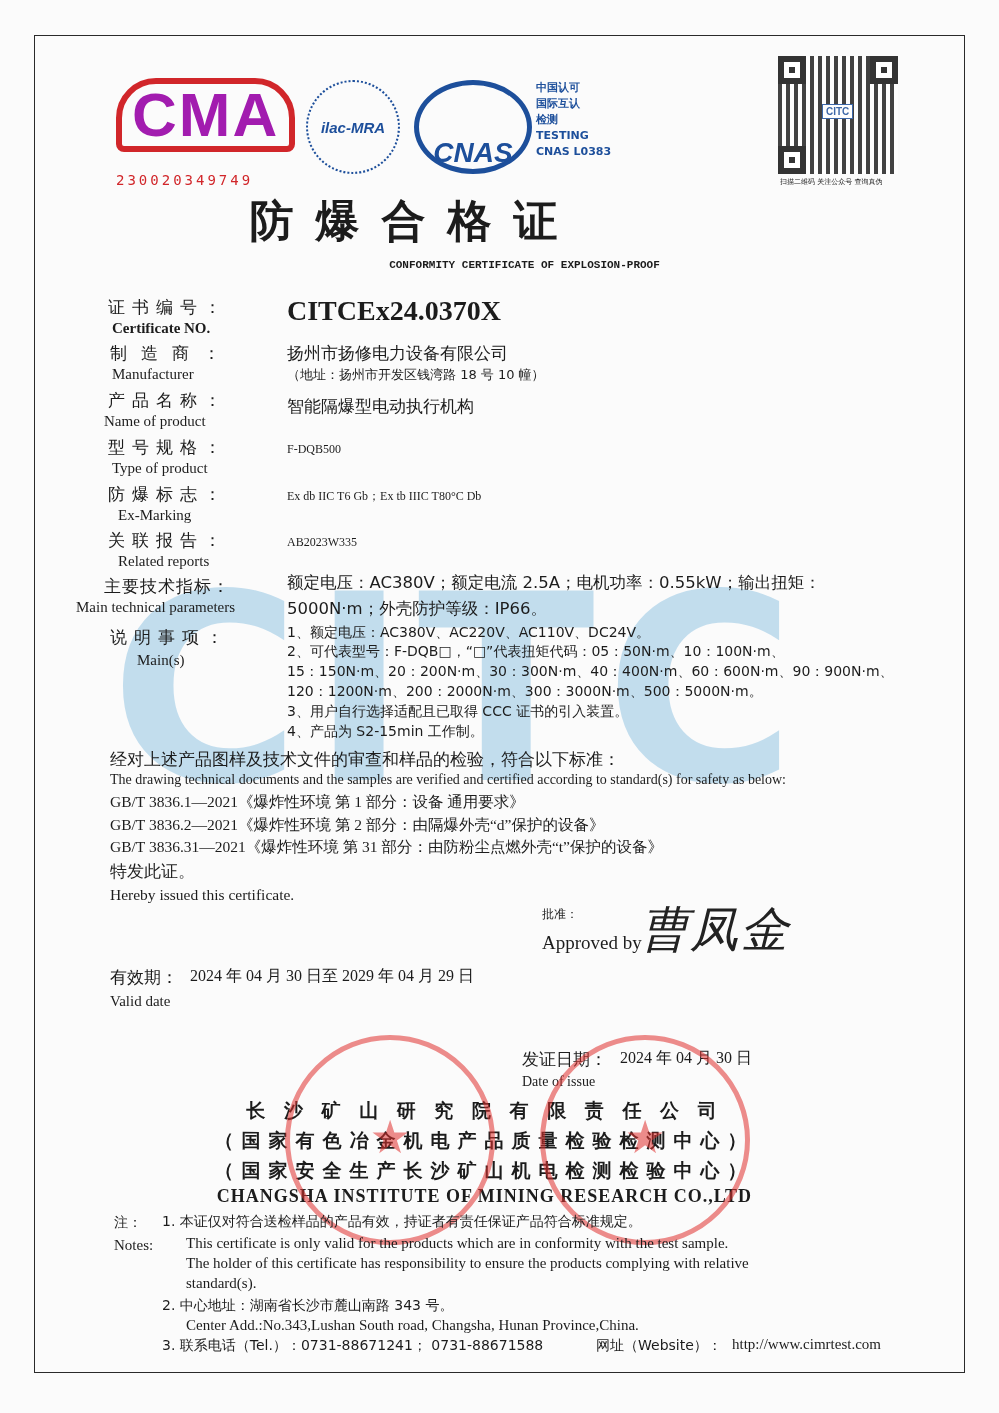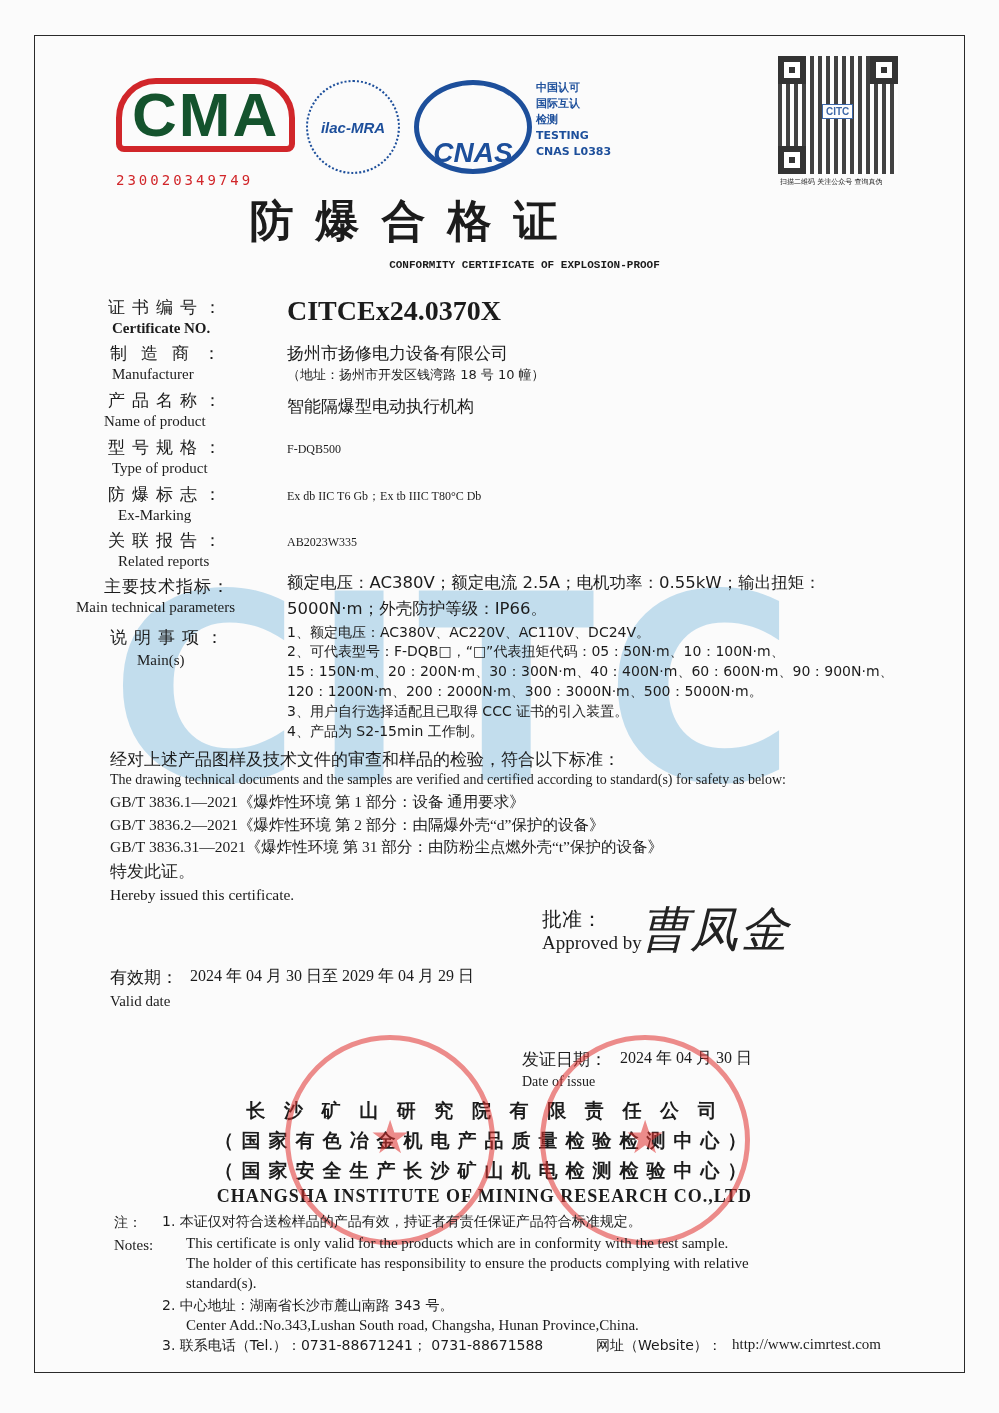--- a/index.html
+++ b/index.html
@@ -3,21 +3,21 @@
 <meta charset="utf-8">
 <style>
   html, body { margin:0; padding:0; }
   body { width:999px; height:1413px; background:#fbfbfb; position:relative; overflow:hidden;
          font-family:"DejaVu Serif", "Liberation Serif", serif; color:#1c1c1c; }
   .frame { position:absolute; left:34px; top:35px; width:929px; height:1336px; border:1.5px solid #2a2a2a; }
   .abs { position:absolute; white-space:nowrap; }
   .wm { position:absolute; left:110px; top:560px; font-family:"DejaVu Sans", sans-serif; font-weight:bold;
         font-size:260px; letter-spacing:10px; color:#5aa7d6; opacity:0.35; line-height:1; }
   .cma { left:116px; top:78px; }
-  .cma .mark { font-family:"Liberation Sans", sans-serif; font-weight:bold; font-size:62px; color:#14532d;
+  .cma .mark { font-family:"Liberation Sans", sans-serif; font-weight:bold; font-size:62px; color:#a21caf;
                border:6px solid #d1262a; border-radius:40px 40px 8px 8px; padding:0 10px; line-height:62px; letter-spacing:2px; }
   .cma .num { font-family:"DejaVu Sans Mono", monospace; font-size:14px; color:#d1262a; letter-spacing:3px; margin-top:20px; }
   .ilac { left:306px; top:80px; width:90px; height:90px; border-radius:50%; border:2px dotted #1d4f9b;
           display:flex; align-items:center; justify-content:center; }
   .ilac span { font-family:"Liberation Sans", sans-serif; font-weight:bold; font-style:italic; font-size:15px; color:#1d4f9b; background:#fbfbfb; }
   .cnas { left:414px; top:80px; width:108px; height:84px; border-radius:50%; border:5px solid #1d4f9b;
           display:flex; align-items:flex-end; justify-content:center; }
   .cnas span { font-family:"Liberation Sans", sans-serif; font-weight:bold; font-style:italic; font-size:28px; color:#1d4f9b; }
   .cnas-text { left:536px; top:80px; font-family:"DejaVu Sans", sans-serif; font-size:11px; color:#1d4f9b; line-height:16px; font-weight:bold; }
   .qr { left:778px; top:56px; width:120px; height:118px;
@@ -120,21 +120,21 @@
 <div class="abs note" style="left:287px;top:723px">4、产品为 S2-15min 工作制。</div>
 
 <div class="abs std-cn" style="left:110px;top:748px">经对上述产品图样及技术文件的审查和样品的检验，符合以下标准：</div>
 <div class="abs std-en" style="left:110px;top:772px">The drawing technical documents and the samples are verified and certified according to standard(s) for safety as below:</div>
 <div class="abs std-cn" style="left:110px;top:792px;font-size:15.5px">GB/T 3836.1—2021《爆炸性环境  第 1 部分：设备  通用要求》</div>
 <div class="abs std-cn" style="left:110px;top:815px;font-size:15.5px">GB/T 3836.2—2021《爆炸性环境  第 2 部分：由隔爆外壳“d”保护的设备》</div>
 <div class="abs std-cn" style="left:110px;top:837px;font-size:15.5px">GB/T 3836.31—2021《爆炸性环境  第 31 部分：由防粉尘点燃外壳“t”保护的设备》</div>
 <div class="abs std-cn" style="left:110px;top:860px">特发此证。</div>
 <div class="abs std-en" style="left:110px;top:886px;font-size:15.5px">Hereby issued this certificate.</div>
 
-<div class="abs std-cn" style="left:542px;top:906px;font-size:20px">批准：</div>
+<div class="abs std-cn" style="left:542px;top:906px;font-size:12px">批准：</div>
 <div class="abs std-en" style="left:542px;top:932px;font-size:19px">Approved by</div>
 <div class="abs sig">曹凤金</div>
 
 <div class="abs std-cn" style="left:110px;top:966px">有效期：</div>
 <div class="abs std-cn" style="left:190px;top:966px;font-size:16px">2024 年 04 月 30 日至 2029 年 04 月 29 日</div>
 <div class="abs std-en" style="left:110px;top:993px;font-size:15px">Valid date</div>
 
 <div class="abs std-cn" style="left:522px;top:1048px">发证日期：</div>
 <div class="abs std-cn" style="left:620px;top:1048px;font-size:16px">2024 年 04 月 30 日</div>
 <div class="abs std-en" style="left:522px;top:1074px">Date of issue</div>

